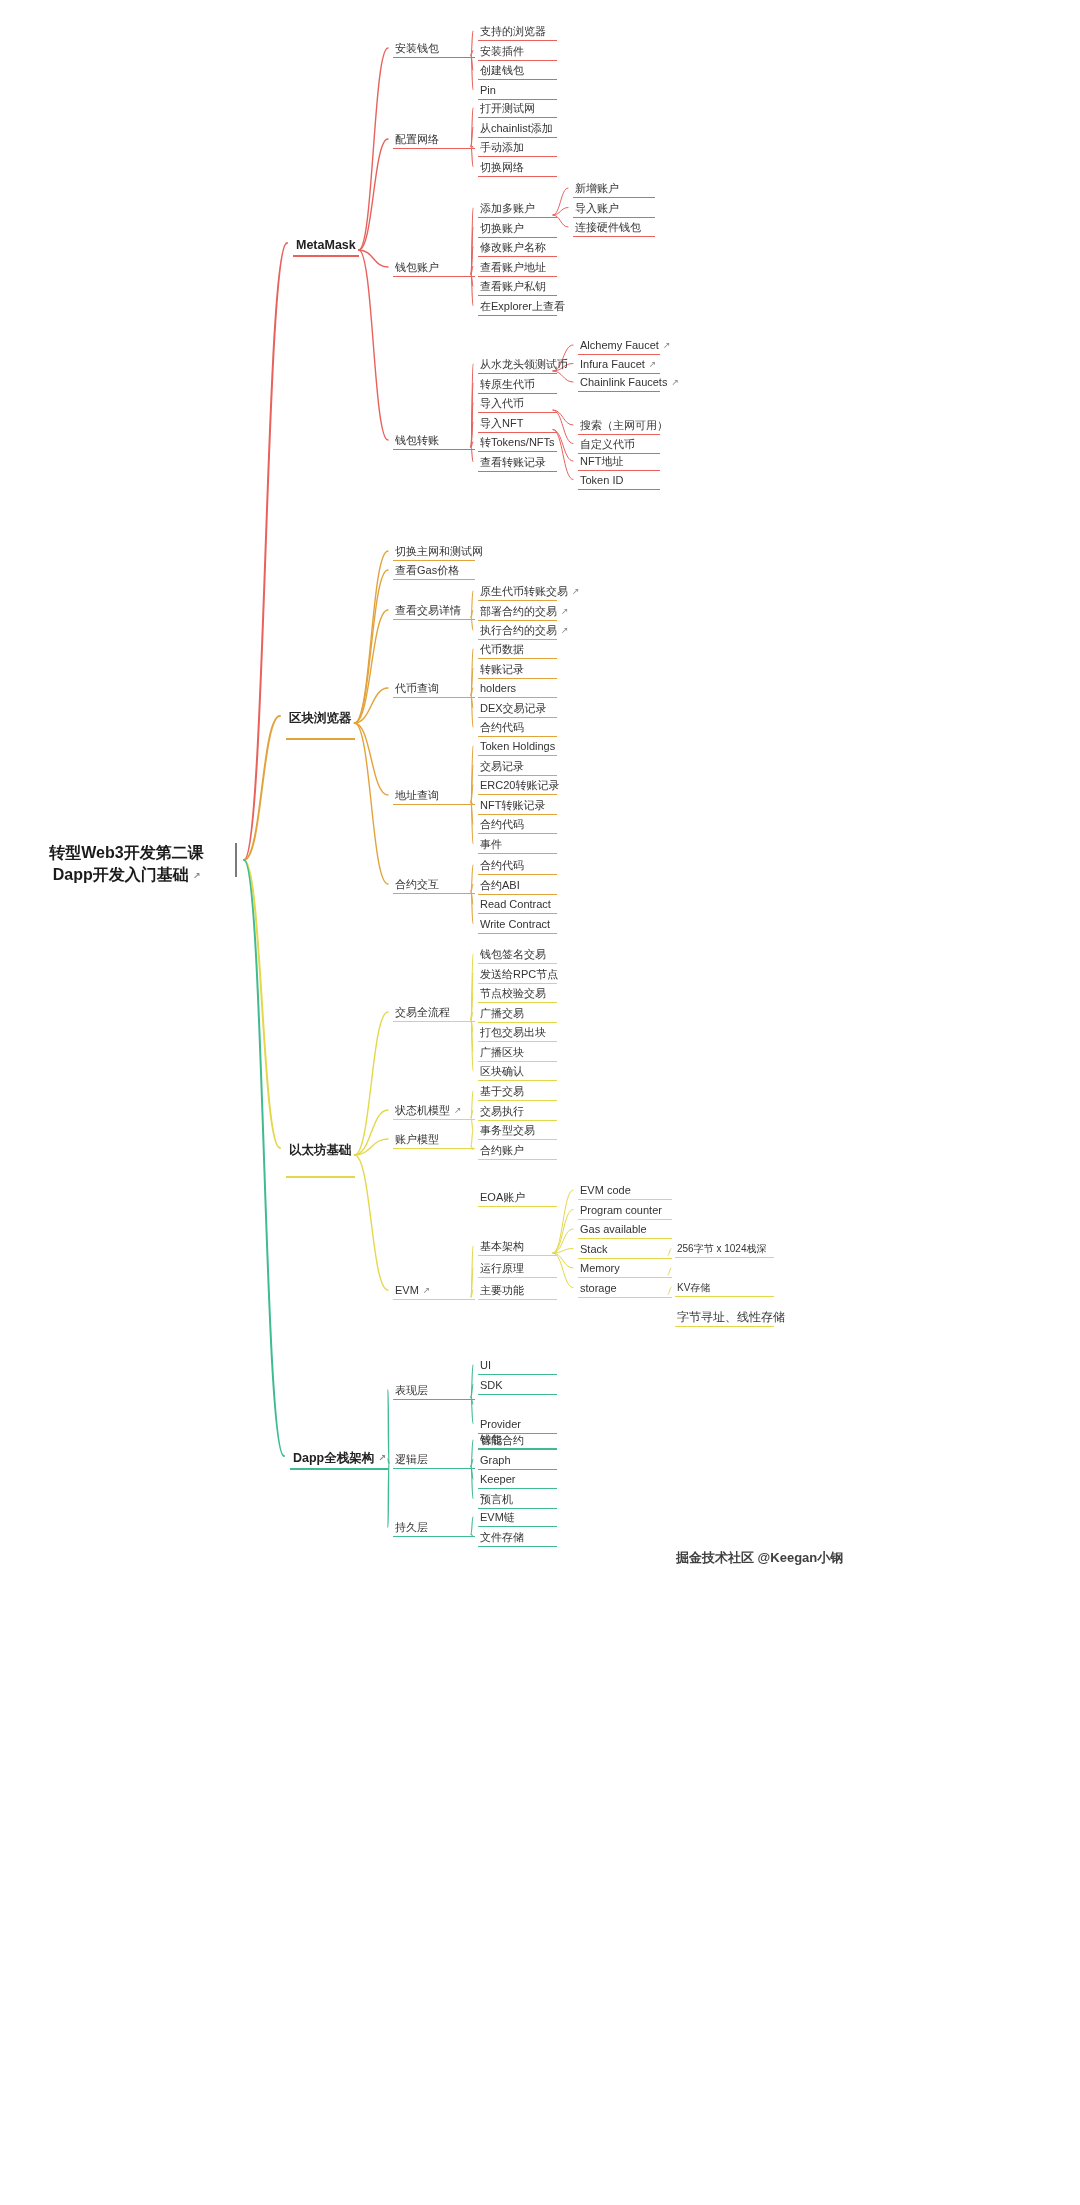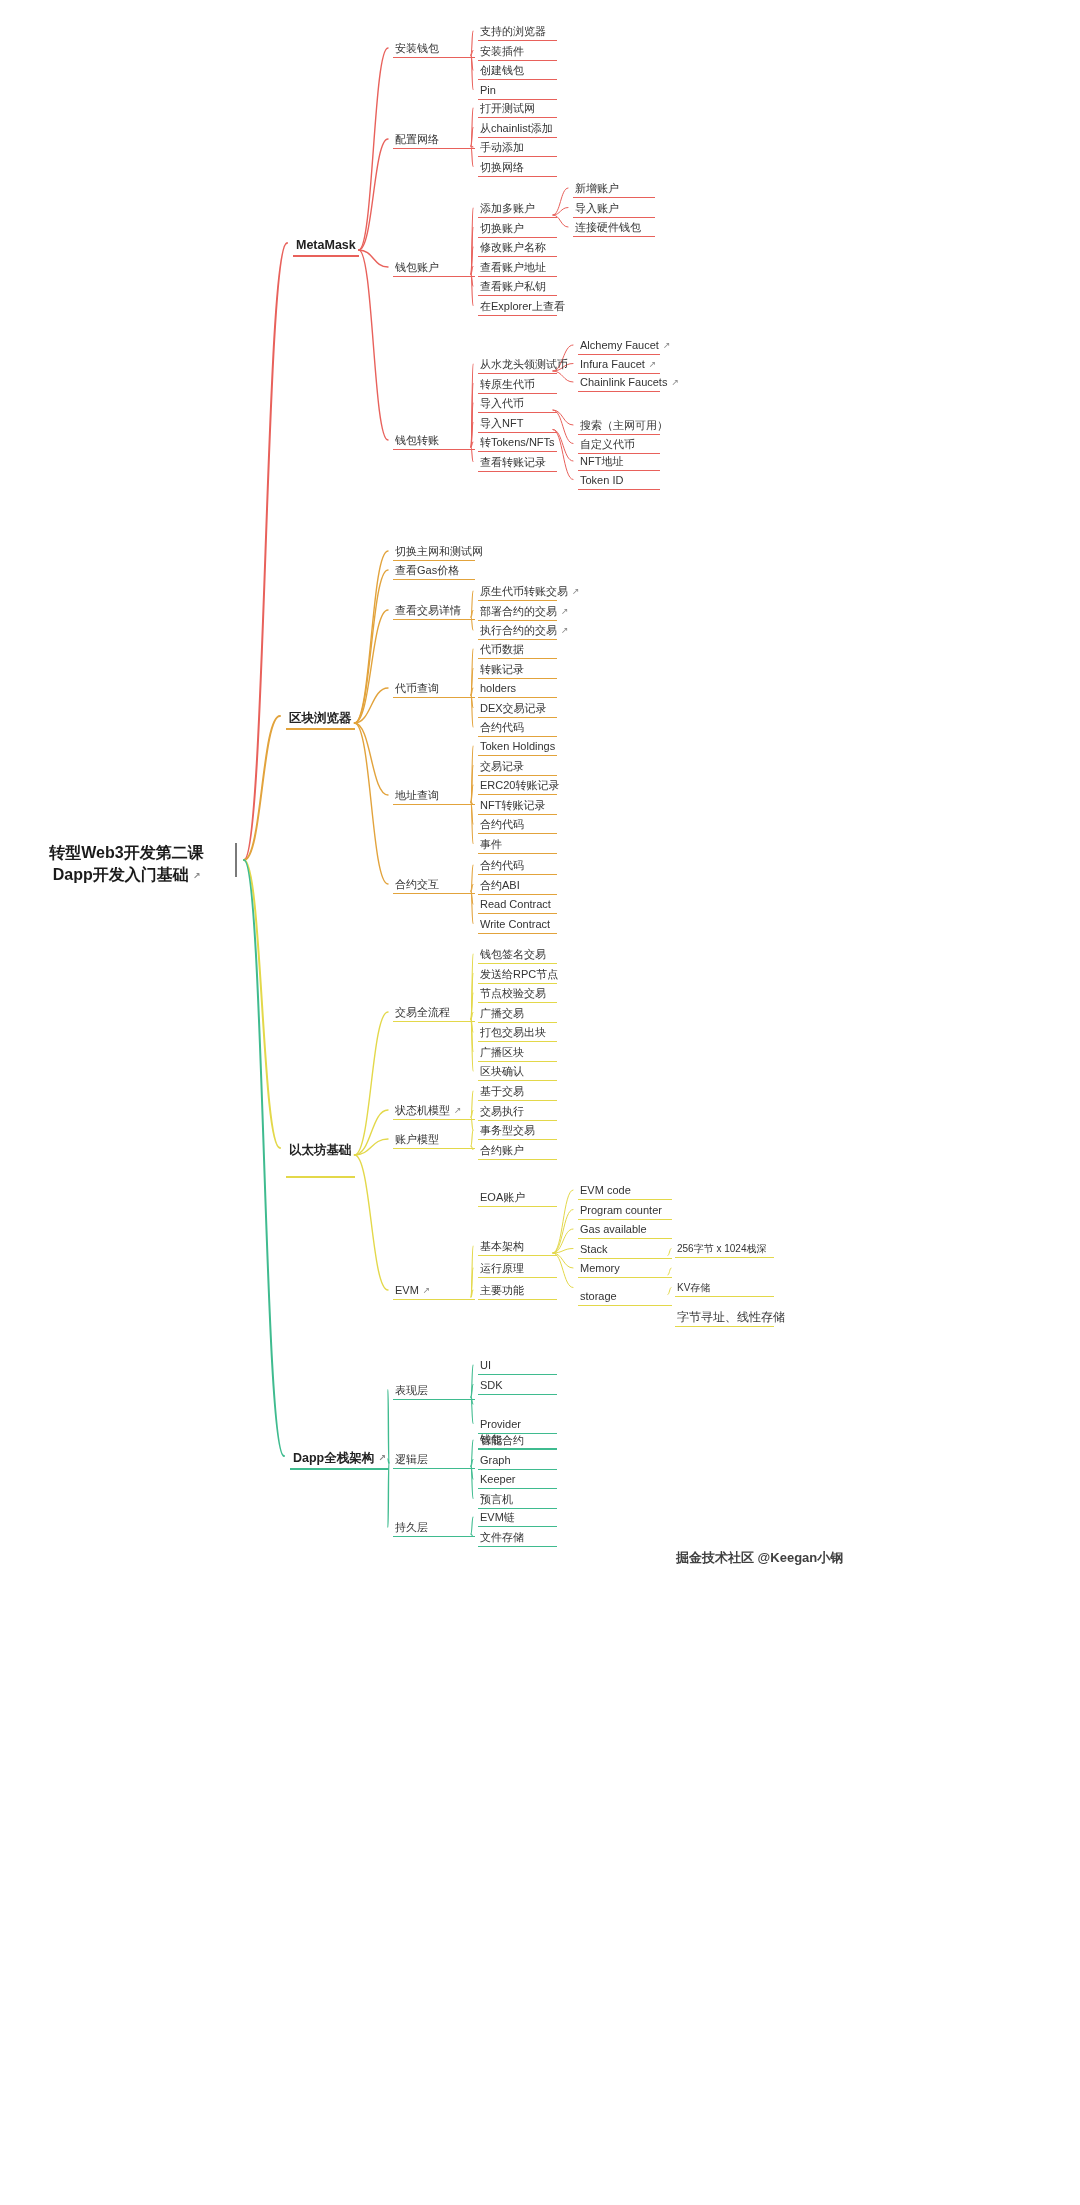--- a/index.html
+++ b/index.html
@@ -181,21 +181,21 @@
     <div class="node leaf" style="left: 578px; top: 375px; width: 78px; border-bottom-color: rgb(232, 97, 91);"><span>Chainlink Faucets</span><span class="extlink">↗</span></div>
     <div class="node leaf" style="left: 478px; top: 376.5px; width: 75px; border-bottom-color: rgb(232, 97, 91);"><span>转原生代币</span></div>
     <div class="node leaf" style="left: 478px; top: 396px; width: 75px; border-bottom-color: rgb(232, 97, 91);"><span>导入代币</span></div>
     <div class="node leaf" style="left: 578px; top: 418px; width: 78px; border-bottom-color: rgb(232, 97, 91);"><span>搜索（主网可用）</span></div>
     <div class="node leaf" style="left: 578px; top: 436.5px; width: 78px; border-bottom-color: rgb(232, 97, 91);"><span>自定义代币</span></div>
     <div class="node leaf" style="left: 478px; top: 415.5px; width: 75px; border-bottom-color: rgb(232, 97, 91);"><span>导入NFT</span></div>
     <div class="node leaf" style="left: 578px; top: 454px; width: 78px; border-bottom-color: rgb(232, 97, 91);"><span>NFT地址</span></div>
     <div class="node leaf" style="left: 578px; top: 472.5px; width: 78px; border-bottom-color: rgb(232, 97, 91);"><span>Token ID</span></div>
     <div class="node leaf" style="left: 478px; top: 435px; width: 75px; border-bottom-color: rgb(232, 97, 91);"><span>转Tokens/NFTs</span></div>
     <div class="node leaf" style="left: 478px; top: 454.5px; width: 75px; border-bottom-color: rgb(232, 97, 91);"><span>查看转账记录</span></div>
-    <div class="node l1" style="left: 286px; top: 709px; border-bottom: 2px solid rgb(226, 163, 60); padding-bottom: 2px;"><span>区块浏览器</span></div>
+    <div class="node l1" style="left: 286px; top: 709px; border-bottom: 2px solid rgb(226, 163, 60); padding-bottom: 12px;"><span>区块浏览器</span></div>
     <div class="node leaf" style="left: 393px; top: 544px; width: 78px; border-bottom-color: rgb(226, 163, 60);"><span>切换主网和测试网</span></div>
     <div class="node leaf" style="left: 393px; top: 563px; width: 78px; border-bottom-color: rgb(226, 163, 60);"><span>查看Gas价格</span></div>
     <div class="node leaf" style="left: 393px; top: 603px; width: 78px; border-bottom-color: rgb(226, 163, 60);"><span>查看交易详情</span></div>
     <div class="node leaf" style="left: 478px; top: 584px; width: 75px; border-bottom-color: rgb(226, 163, 60);"><span>原生代币转账交易</span><span class="extlink">↗</span></div>
     <div class="node leaf" style="left: 478px; top: 603.5px; width: 75px; border-bottom-color: rgb(226, 163, 60);"><span>部署合约的交易</span><span class="extlink">↗</span></div>
     <div class="node leaf" style="left: 478px; top: 623px; width: 75px; border-bottom-color: rgb(226, 163, 60);"><span>执行合约的交易</span><span class="extlink">↗</span></div>
     <div class="node leaf" style="left: 393px; top: 681px; width: 78px; border-bottom-color: rgb(226, 163, 60);"><span>代币查询</span></div>
     <div class="node leaf" style="left: 478px; top: 642px; width: 75px; border-bottom-color: rgb(226, 163, 60);"><span>代币数据</span></div>
     <div class="node leaf" style="left: 478px; top: 661.5px; width: 75px; border-bottom-color: rgb(226, 163, 60);"><span>转账记录</span></div>
     <div class="node leaf" style="left: 478px; top: 681px; width: 75px; border-bottom-color: rgb(226, 163, 60);"><span>holders</span></div>
@@ -231,21 +231,21 @@
     <div class="node leaf" style="left: 478px; top: 1142.5px; width: 75px; border-bottom-color: rgb(227, 216, 74);"><span>合约账户</span></div>
     <div class="node leaf" style="left: 393px; top: 1283px; width: 78px; border-bottom-color: rgb(227, 216, 74);"><span>EVM</span><span class="extlink">↗</span></div>
     <div class="node leaf" style="left: 478px; top: 1239px; width: 75px; border-bottom-color: rgb(227, 216, 74);"><span>基本架构</span></div>
     <div class="node leaf" style="left: 578px; top: 1183px; width: 90px; border-bottom-color: rgb(227, 216, 74);"><span>EVM code</span></div>
     <div class="node leaf" style="left: 578px; top: 1202.5px; width: 90px; border-bottom-color: rgb(227, 216, 74);"><span>Program counter</span></div>
     <div class="node leaf" style="left: 578px; top: 1222px; width: 90px; border-bottom-color: rgb(227, 216, 74);"><span>Gas available</span></div>
     <div class="node leaf" style="left: 578px; top: 1241.5px; width: 90px; border-bottom-color: rgb(227, 216, 74);"><span>Stack</span></div>
     <div class="node" style="left: 675px; top: 1241.5px; width: 95px; font-size: 10px; border-bottom: 1px solid rgb(227, 216, 74); padding: 1px 2px 2px;"><span>256字节 x 1024栈深</span></div>
     <div class="node leaf" style="left: 578px; top: 1261px; width: 90px; border-bottom-color: rgb(227, 216, 74);"><span>Memory</span></div>
     <div class="node" style="left: 675px; top: 1309px; width: 95px; font-size: 12px; border-bottom: 1px solid rgb(227, 216, 74); padding: 1px 2px 2px;"><span>字节寻址、线性存储</span></div>
-    <div class="node leaf" style="left: 578px; top: 1280.5px; width: 90px; border-bottom-color: rgb(227, 216, 74); margin-top: 8px;"><span>storage</span></div>
+    <div class="node leaf" style="left: 578px; top: 1280.5px; width: 90px; border-bottom-color: rgb(227, 216, 74);"><span>storage</span></div>
     <div class="node" style="left: 675px; top: 1280.5px; width: 95px; font-size: 10px; border-bottom: 1px solid rgb(227, 216, 74); padding: 1px 2px 2px;"><span>KV存储</span></div>
     <div class="node leaf" style="left: 478px; top: 1261px; width: 75px; border-bottom-color: rgb(227, 216, 74);"><span>运行原理</span></div>
     <div class="node leaf" style="left: 478px; top: 1283px; width: 75px; border-bottom-color: rgb(227, 216, 74);"><span>主要功能</span></div>
     <div class="node l1" style="left: 290px; top: 1449px; border-bottom: 2px solid rgb(63, 187, 143); padding-bottom: 2px;"><span>Dapp全栈架构</span><span class="extlink">↗</span></div>
     <div class="node leaf" style="left: 393px; top: 1383px; width: 78px; border-bottom-color: rgb(63, 187, 143);"><span>表现层</span></div>
     <div class="node leaf" style="left: 478px; top: 1358px; width: 75px; border-bottom-color: rgb(63, 187, 143);"><span>UI</span></div>
     <div class="node leaf" style="left: 478px; top: 1377.5px; width: 75px; border-bottom-color: rgb(63, 187, 143);"><span>SDK</span></div>
     <div class="node leaf" style="left: 478px; top: 1432px; width: 75px; border-bottom-color: rgb(63, 187, 143);"><span>钱包</span></div>
     <div class="node leaf" style="left: 478px; top: 1416.5px; width: 75px; border-bottom-color: rgb(63, 187, 143);"><span>Provider</span></div>
     <div class="node leaf" style="left: 393px; top: 1452px; width: 78px; border-bottom-color: rgb(63, 187, 143);"><span>逻辑层</span></div>

